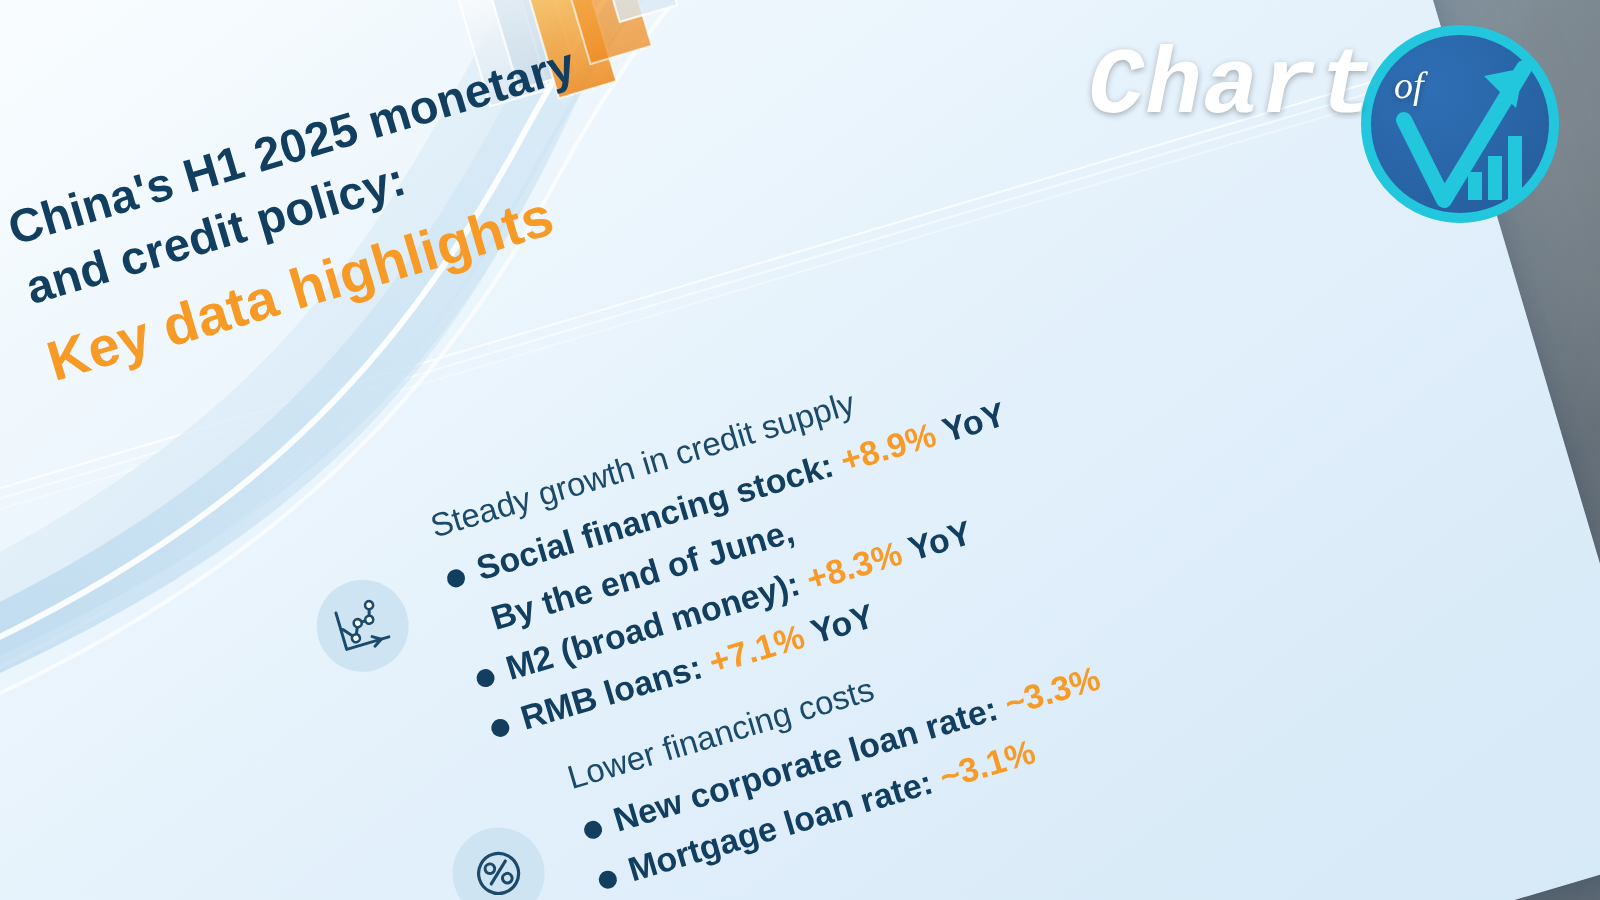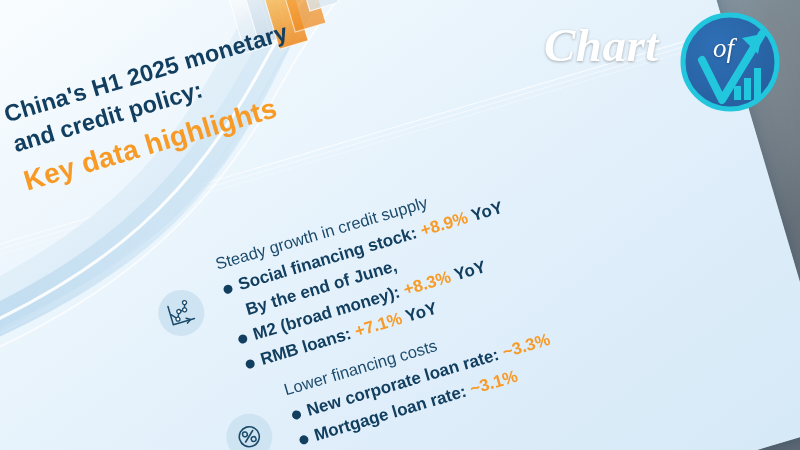--- a/index.html
+++ b/index.html
@@ -90,33 +90,32 @@
     background:#cfe4f2; display:flex; align-items:center; justify-content:center;
   }
 
   
   #logo{
     position:absolute; right:14px; top:6px;
     width:252px; height:112px;
   }
   .logo-script{
     position:absolute; left:10px; top:12px;
-    font-family:Liberation Serif, serif;
+    font-family:Liberation Mono, monospace;
     font-style:italic; font-weight:700;
     font-size:47px; color:#ffffff;
     letter-spacing:.5px;
     text-shadow:0 1px 3px rgba(0,0,0,.30);
   }
   .logo-of{
     position:absolute; left:163px; top:27px;
     font-family:"Liberation Serif", serif;
     font-style:italic; font-weight:400;
-    font-size:27px; color:#ffffff;
+    font-size:19px; color:#ffffff;
     text-shadow:0 1px 3px rgba(0,0,0,.30);
-    margin-left:16px;
   }
   .logo-day{
     position:absolute; left:26px; top:55px;
     font-family:"Liberation Sans", sans-serif;
     font-style:italic; font-weight:700;
     font-size:42px; color:#22c6dd;
     letter-spacing:1px;
     text-shadow:0 1px 3px rgba(0,0,0,.28);
   }
   #logo-mark{ position:absolute; right:2px; top:2px; width:108px; height:108px; }

